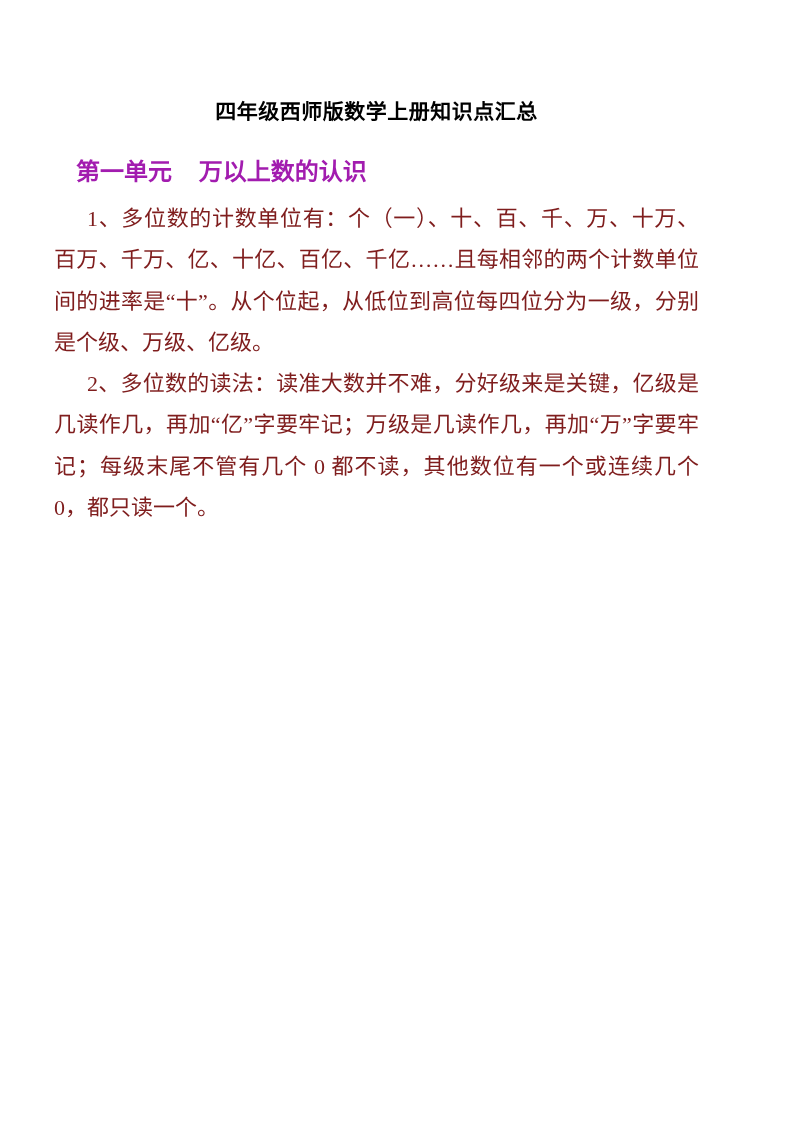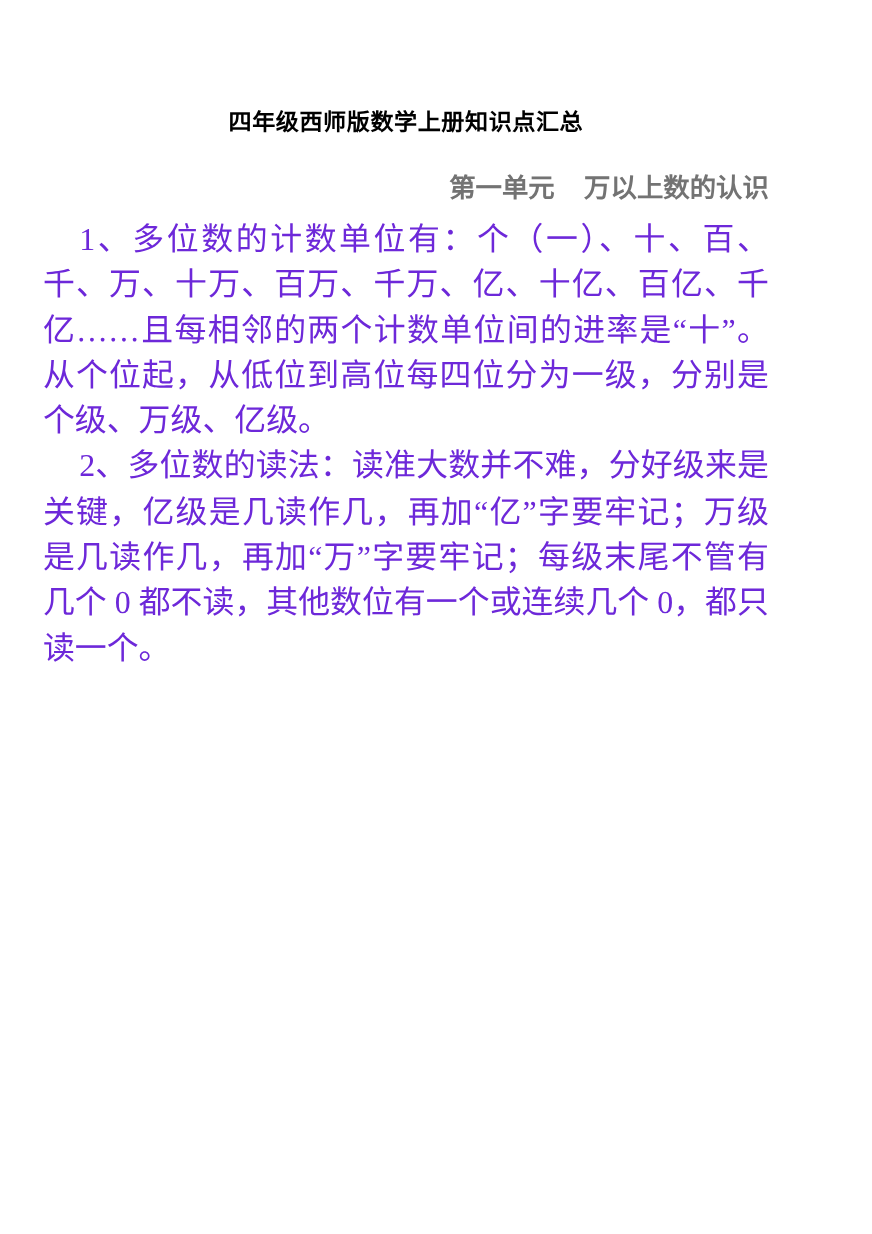--- a/index.html
+++ b/index.html
@@ -7,56 +7,55 @@
     padding: 0;
     background: #ffffff;
   }
   .page {
     position: relative;
     width: 793px;
     height: 1122px;
     margin: 0 auto;
     background: #ffffff;
     box-sizing: border-box;
-    padding: 96px 94px 0 39px;
+    padding: 96px 94px 0 54px;
     overflow: hidden;
     color: #000000;
   }
   .doc-title {
     margin: 0;
     font-family: "Liberation Sans", "DejaVu Sans", sans-serif;
     font-weight: 700;
     font-size: 21px;
     line-height: 32px;
     letter-spacing: 0.5px;
     text-align: center;
     color: #000000;
   }
   .unit-heading {
     margin: 26px 0 8px 0;
     padding-left: 22px;
     font-family: "Liberation Sans", "DejaVu Sans", sans-serif;
     font-weight: 700;
     font-size: 24px;
     line-height: 36px;
-    color: #737373;
+    color: #a21caf;
     white-space: nowrap;
-    text-align: right;
   }
   .unit-heading .unit-label {
     margin-right: 20px;
   }
   .body-text p {
     margin: 0;
     font-family: "Liberation Serif", "DejaVu Serif", serif;
-    font-size: 29px;
+    font-size: 22px;
     line-height: 41.3px;
     text-align: justify;
     text-indent: 33px;
-    color: #6d28d9;
+    color: #7f1d1d;
     word-break: break-all;
   }
 </style>
 </head>
 <body>
 
 <div class="page">
 
   <h1 class="doc-title">四年级西师版数学上册知识点汇总</h1>
 

